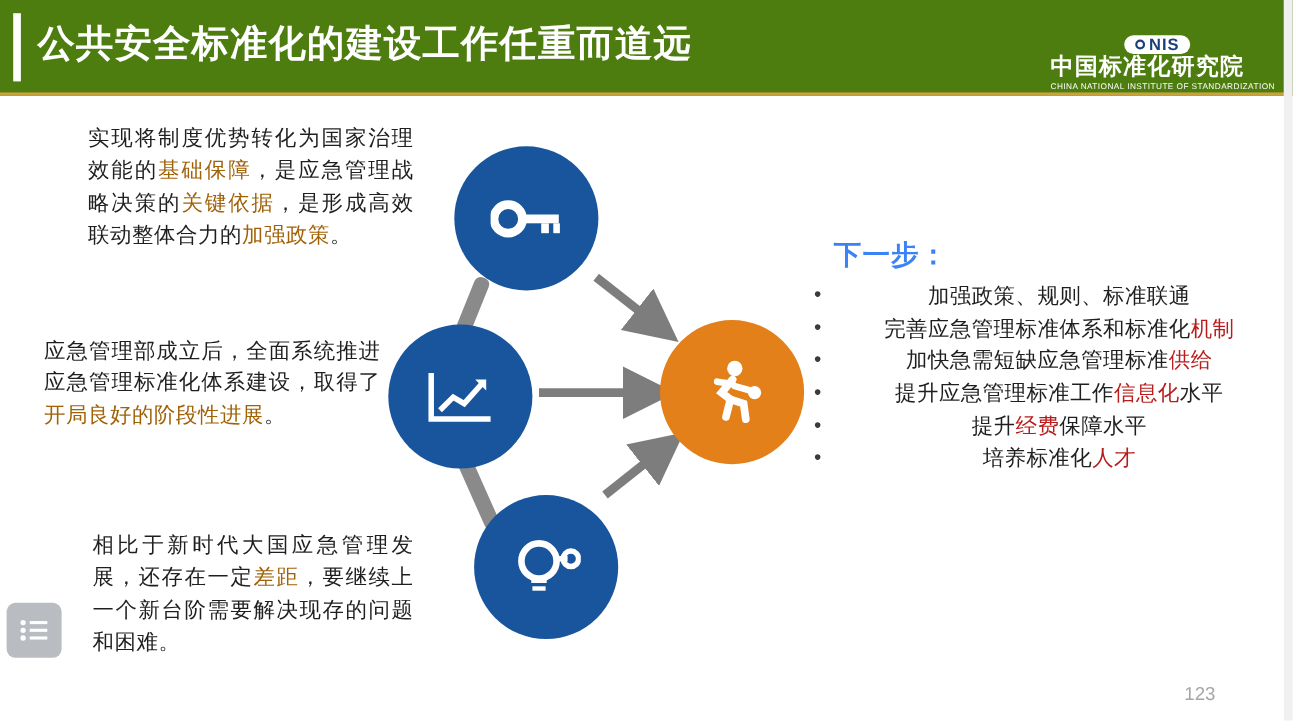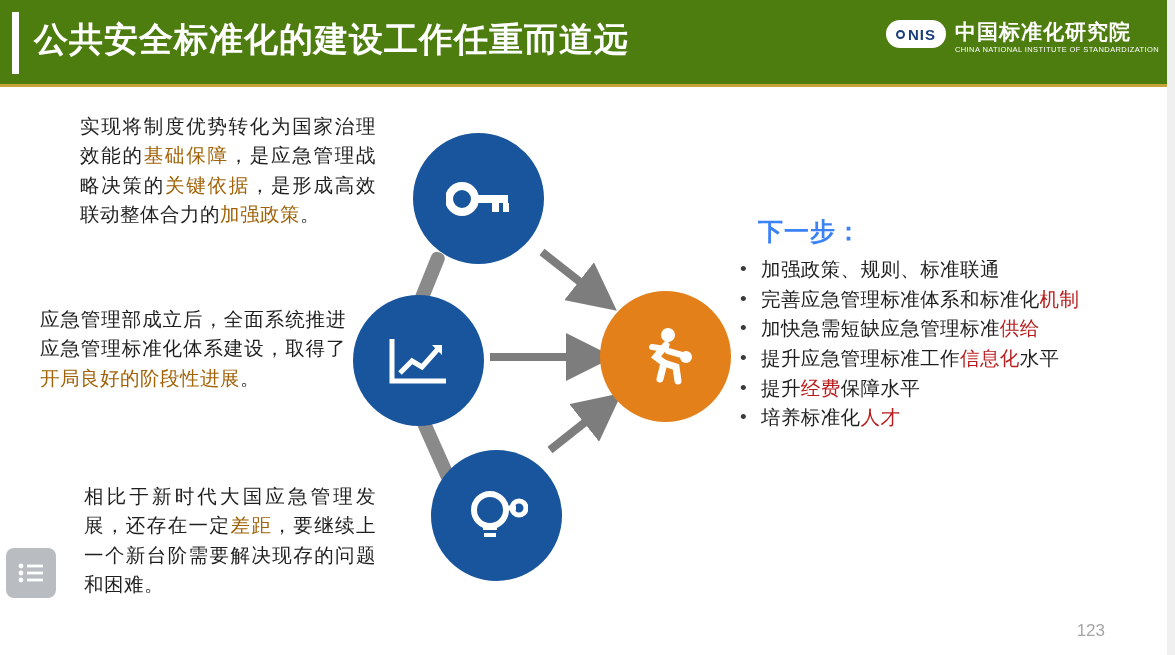--- a/index.html
+++ b/index.html
@@ -53,23 +53,25 @@
     left: 0;
     top: 84px;
     width: 1175px;
     height: 3px;
     background: #c8a23a;
   }
   
   .logo {
     position: absolute;
     right: 16px;
-    top: 20px;
+    top: 32px;
     height: 52px;
     display: flex;
+    align-items: center;
+    flex-direction: column;
   }
   .logo-mark {
     width: 60px;
     height: 28px;
     border-radius: 14px;
     background: #ffffff;
     color: #1a3f7a;
     font-size: 15px;
     font-weight: bold;
     display: flex;
@@ -167,20 +169,21 @@
     letter-spacing: 1px;
   }
   .bullets {
     position: absolute;
     left: 735px;
     top: 255px;
     width: 430px;
     list-style: none;
     margin: 0;
     padding: 0;
+    text-align: center;
   }
   .bullets li {
     font-size: 19.5px;
     color: #1f1f1f;
     line-height: 1.52;
     padding-left: 26px;
     position: relative;
     letter-spacing: 0.4px;
     white-space: nowrap;
   }

